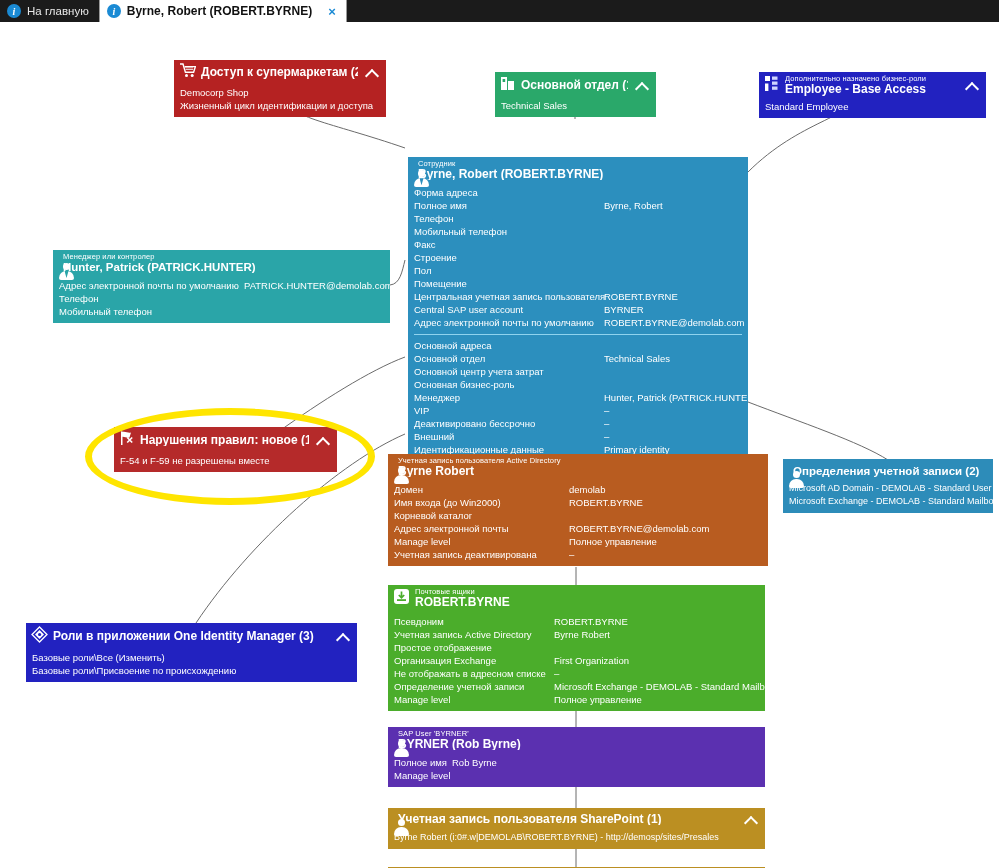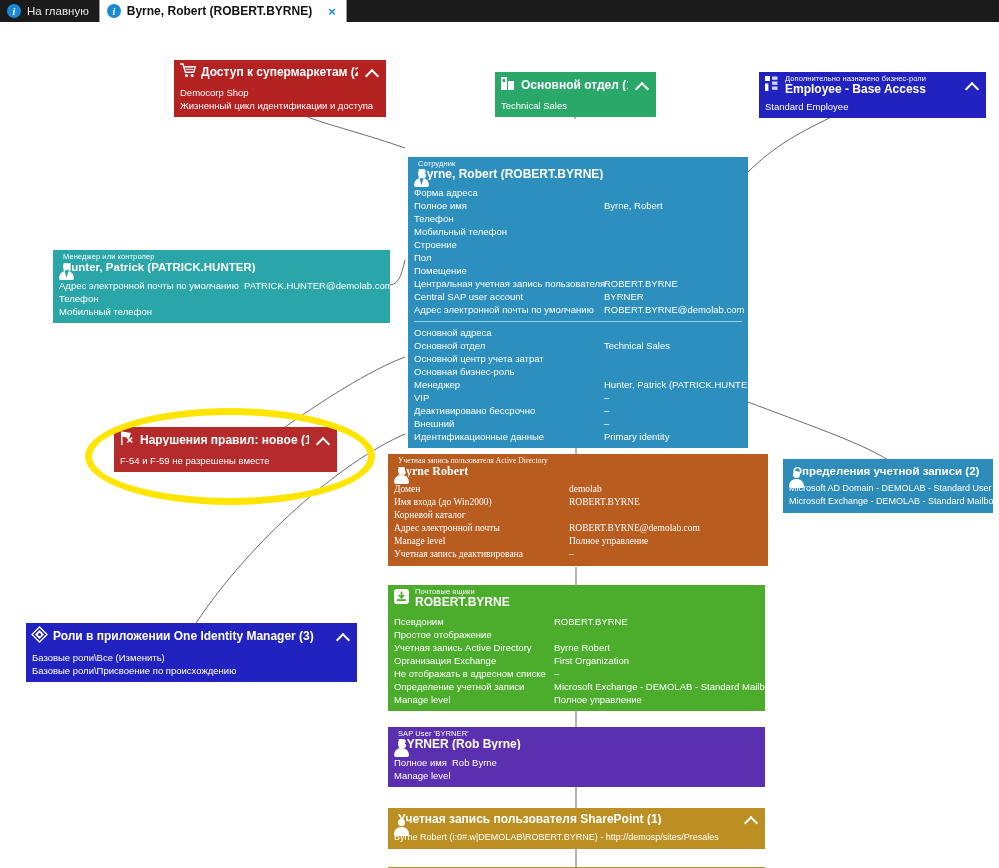--- a/index.html
+++ b/index.html
@@ -272,20 +272,24 @@
         </div>
       <div class="line">
           <span class="k" style="width:190px">Телефон</span>
           <span class="v"></span>
         </div>
       <div class="line">
           <span class="k" style="width:190px">Мобильный телефон</span>
           <span class="v"></span>
         </div>
       <div class="line">
+          <span class="k" style="width:190px">Факс</span>
+          <span class="v"></span>
+        </div>
+      <div class="line">
           <span class="k" style="width:190px">Строение</span>
           <span class="v"></span>
         </div>
       <div class="line">
           <span class="k" style="width:190px">Пол</span>
           <span class="v"></span>
         </div>
       <div class="line">
           <span class="k" style="width:190px">Помещение</span>
           <span class="v"></span>
@@ -386,21 +390,21 @@
       </span>
       <span class="chev"></span>
     </div>
     <div class="body">
       <div class="simple">F-54 и F-59 не разрешены вместе</div>
     </div>
   </div>
 
   <div id="highlight" style="left:85px; top:386px; width:290px; height:97px;"></div>
 
-  <div class="card c-orange" style="left:388px; top:432px; width:380px;font-family:Liberation Serif, serif;">
+  <div class="card c-orange" style="left:388px; top:432px; width:380px;">
     <div class="hdr">
       <span class="ico">
         <span class="avatar">
           <span class="head"></span><span class="body2"></span>
         </span>
       </span>
       <span class="titles">
         <span class="kicker">Учетная запись пользователя Active Directory</span>
         <span class="ttl">Byrne Robert</span>
       </span>
@@ -463,26 +467,26 @@
         <span class="kicker">Почтовые ящики</span>
         <span class="ttl">ROBERT.BYRNE</span>
       </span>
     </div>
     <div class="body" style="padding-top:3px;">
       <div class="line">
           <span class="k" style="width:160px">Псевдоним</span>
           <span class="v">ROBERT.BYRNE</span>
         </div>
       <div class="line">
-          <span class="k" style="width:160px">Простое отображение</span>
-          <span class="v"></span>
-        </div>
-      <div class="line">
           <span class="k" style="width:160px">Учетная запись Active Directory</span>
           <span class="v">Byrne Robert</span>
+        </div>
+      <div class="line">
+          <span class="k" style="width:160px">Простое отображение</span>
+          <span class="v"></span>
         </div>
       <div class="line">
           <span class="k" style="width:160px">Организация Exchange</span>
           <span class="v">First Organization</span>
         </div>
       <div class="line">
           <span class="k" style="width:160px">Не отображать в адресном списке</span>
           <span class="v">–</span>
         </div>
       <div class="line">

